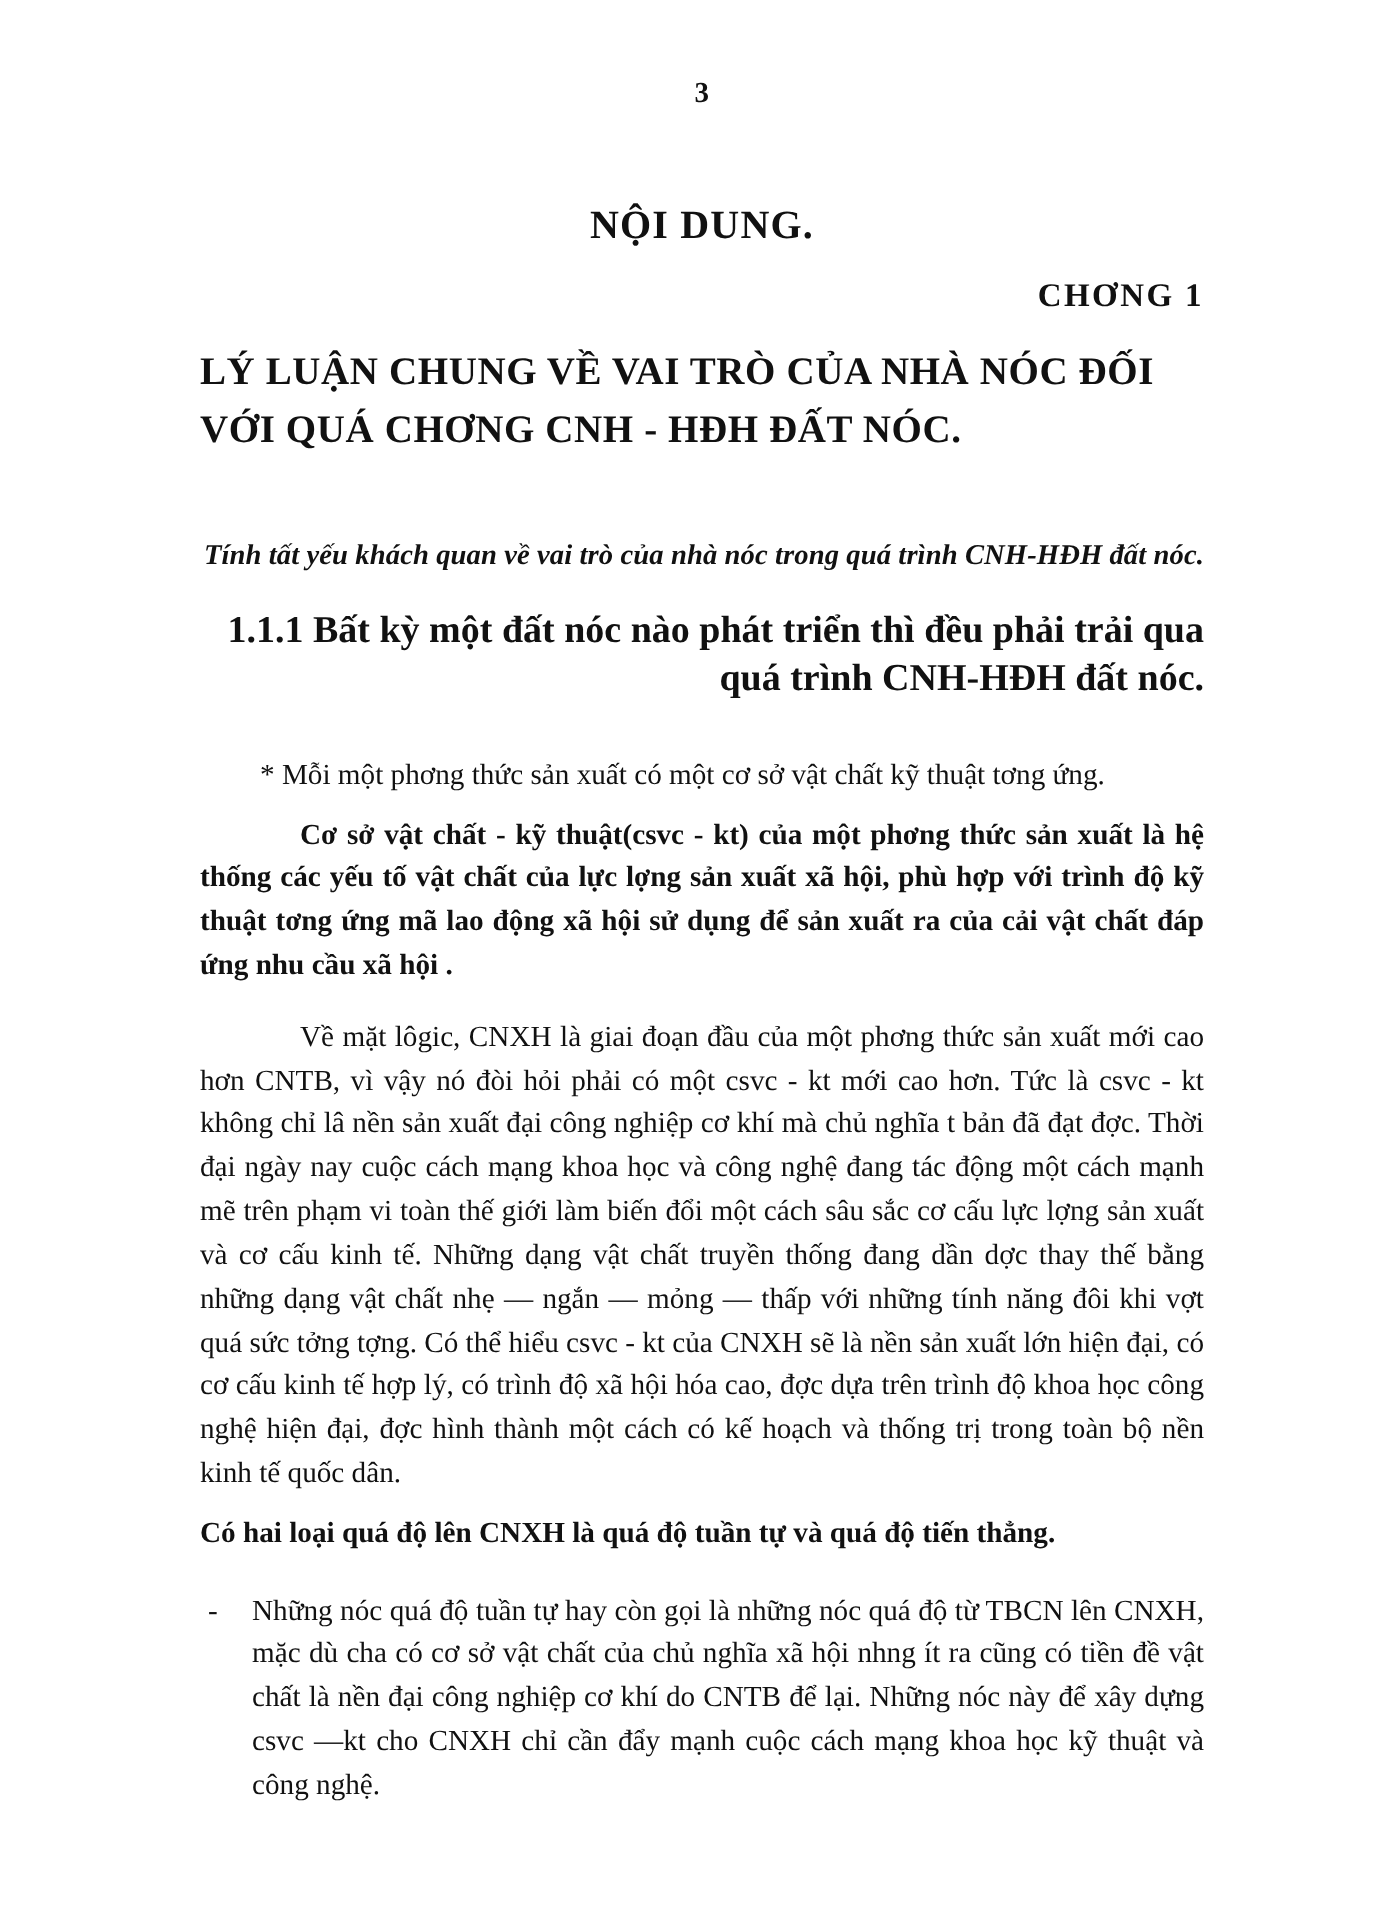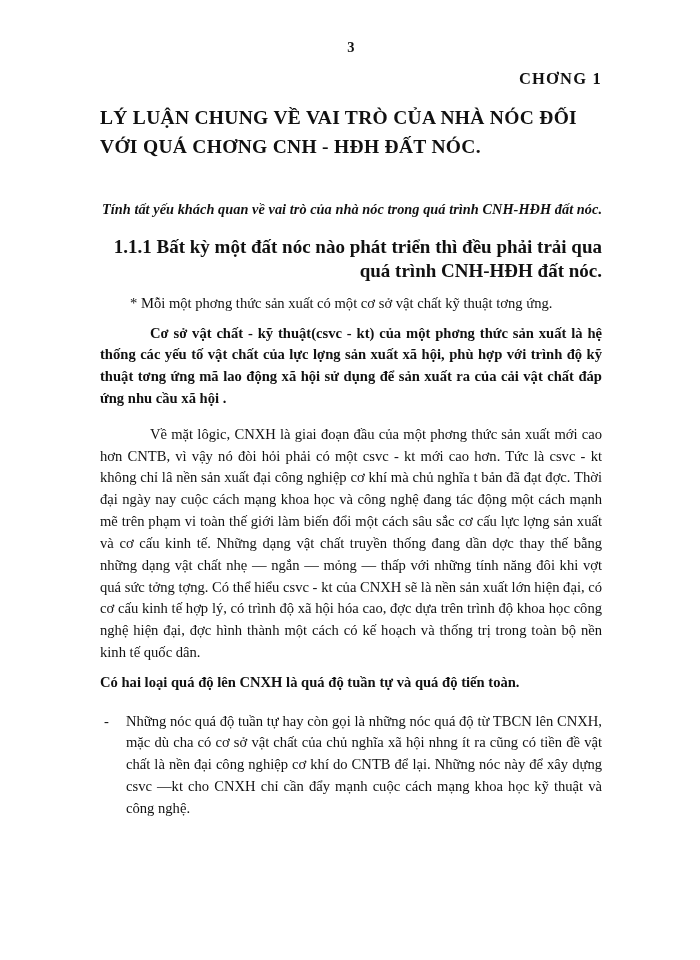--- a/index.html
+++ b/index.html
@@ -74,21 +74,21 @@
   }
 
   .para {
     font-size: 14.6px;
     line-height: 1.495;
     text-align: justify;
     text-justify: inter-word;
     margin: 0;
   }
   .para.star {
-    margin-top: 10px;
+    margin-top: 26px;
     text-indent: 30px;
   }
   .para.indent {
     text-indent: 50px;
   }
   .para.gap-sm { margin-top: 8px; font-weight: bold; }
   .para.gap-md { margin-top: 14px; }
 
   .bullet-row {
     display: flex;
@@ -110,40 +110,41 @@
   }
 </style>
 </head>
 <body>
 
 <div class="page">
   <div class="content">
 
     <div class="page-number">3</div>
 
+    <div class="doc-title">NỘI DUNG.</div>
 
     <div class="chapter-line">CHƠNG    1</div>
 
     <div class="chapter-title">
       <div>LÝ LUẬN CHUNG VỀ VAI TRÒ CỦA NHÀ NÓC   ĐỐI</div>
       <div>VỚI QUÁ CHƠNG CNH - HĐH ĐẤT NÓC.</div>
     </div>
 
     <div class="italic-heading">Tính tất yếu khách quan về vai trò của nhà nóc   trong quá trình CNH-HĐH đất nóc.</div>
 
     <div class="sub-heading">1.1.1 Bất kỳ một đất nóc   nào phát triển thì đều phải trải qua quá trình CNH-HĐH đất nóc.</div>
 
     <p class="para star">* Mỗi một phơng   thức sản xuất có một cơ sở vật chất kỹ thuật tơng   ứng.</p>
 
     <p class="para indent gap-sm">Cơ sở vật chất - kỹ thuật(csvc - kt) của một phơng   thức sản xuất là hệ thống các yếu tố vật chất của lực lợng   sản xuất xã hội, phù hợp với trình độ kỹ thuật tơng   ứng mã lao động xã hội sử dụng để sản xuất ra của cải vật chất đáp ứng nhu cầu xã hội .</p>
 
     <p class="para indent gap-md">Về mặt lôgic, CNXH là giai đoạn đầu của một phơng   thức sản xuất mới cao hơn CNTB, vì vậy nó đòi hỏi phải có một csvc - kt mới cao   hơn. Tức là csvc - kt không chỉ lâ nền sản xuất đại công nghiệp cơ khí mà chủ nghĩa t   bản đã đạt đợc. Thời đại ngày nay cuộc cách mạng khoa học và công nghệ đang tác động một cách mạnh mẽ trên phạm vi toàn thế giới làm biến đổi  một cách sâu sắc cơ cấu lực lợng sản xuất và cơ cấu kinh tế. Những dạng vật chất truyền thống đang dần dợc   thay thế bằng những dạng vật chất nhẹ — ngắn — mỏng — thấp với những tính năng đôi khi vợt   quá sức tởng   tợng.   Có thể hiểu csvc - kt của CNXH sẽ  là nền sản xuất lớn hiện đại, có cơ cấu kinh tế hợp lý, có trình độ xã hội hóa cao, đợc   dựa trên trình độ khoa học công nghệ hiện đại, đợc   hình thành một cách có kế hoạch và thống trị trong toàn bộ nền kinh tế quốc dân.</p>
 
 
-    <p class="para gap-sm">Có hai loại quá độ lên CNXH là quá độ tuần tự và quá độ tiến toàn.</p>
+    <p class="para gap-sm">Có hai loại quá độ lên CNXH là quá độ tuần tự và quá độ tiến thẳng.</p>
 
     <div class="bullet-row">
       <span class="bullet-mark">-</span>
       <span class="bullet-text">Những nóc    quá độ tuần tự hay còn gọi là những nóc   quá độ từ TBCN lên CNXH, mặc dù cha   có cơ sở vật chất của chủ nghĩa xã hội nhng   ít ra cũng có tiền đề vật chất là nền đại công nghiệp cơ khí do CNTB để lại. Những nóc   này để xây dựng csvc —kt cho CNXH chỉ cần đẩy mạnh cuộc cách mạng khoa học kỹ thuật và công nghệ.</span>
     </div>
 
   </div>
 </div>
 
 </body></html>

